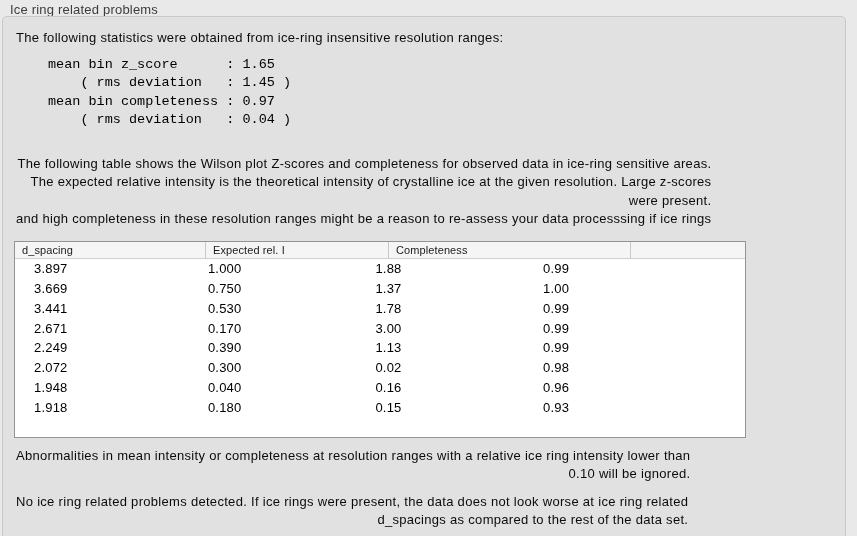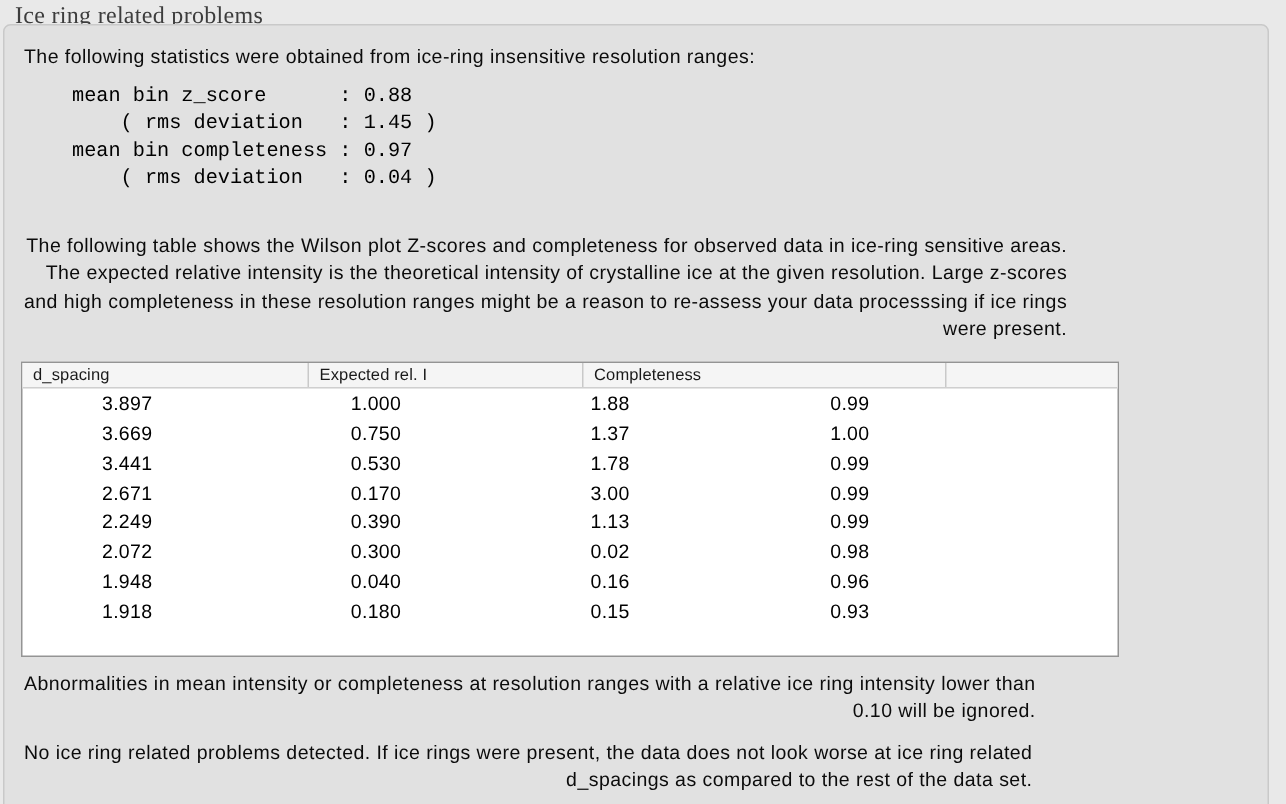--- a/index.html
+++ b/index.html
@@ -9,21 +9,21 @@
     font-family:"Liberation Sans", sans-serif;
     -webkit-font-smoothing:antialiased;
   }
   .groupbox{
     position:absolute;left:2px;top:16px;width:844px;height:530px;
     box-sizing:border-box;background:#e1e1e1;
     border:1px solid #c9c9c9;border-radius:5px;
   }
   .groupbox-label{
     position:absolute;left:10px;top:2px;
-    font-size:16px;color:#3d3d3d;letter-spacing:0.2px;white-space:nowrap;font-family:Liberation Serif, serif;
+    font-size:13px;color:#3d3d3d;letter-spacing:0.2px;white-space:nowrap;
   }
   .para{
     position:absolute;font-size:13px;color:#0b0b0b;
     letter-spacing:0.3px;line-height:18.4px;white-space:nowrap;
   }
   .para div{white-space:pre;text-align:right;}
   .intro{left:16px;top:29px;}
   .description{left:16px;top:155px;}
   .footnote{left:16px;top:447px;}
   .conclusion{left:16px;top:493px;}
@@ -43,47 +43,47 @@
     background:#f5f5f5;border-bottom:1px solid #cfcfcf;
   }
   .th{
     font-size:11px;color:#1a1a1a;padding:2px 0 0 7px;
     box-sizing:border-box;white-space:nowrap;overflow:hidden;
     letter-spacing:0.1px;
   }
   .th + .th{border-left:1px solid #c9c9c9;}
   .c1{width:190px}.c2{width:183px}.c3{width:183px}.c4{width:242px}.c5{flex:1}
   .tbody{flex:1;display:flex;flex-direction:column;}
-  .trow{display:flex;height:19.78px;flex:none;align-items:center;margin-left:34px;}
+  .trow{display:flex;height:19.78px;flex:none;align-items:center;}
   .td{
     font-size:13px;color:#000;padding-left:19px;box-sizing:border-box;
     letter-spacing:0.2px;white-space:nowrap;overflow:hidden;
   }
 </style>
 </head>
 <body>
 
 <div class="groupbox-label">Ice ring related problems</div>
 
 <div class="groupbox"></div>
 
 <div class="para intro">The following statistics were obtained from ice-ring insensitive resolution ranges:</div>
 
 <div class="mono">
-  <div>mean bin z_score      : 0.88</div>
+  <div>mean bin z_score      : 1.65</div>
   <div>    ( rms deviation   : 1.45 )</div>
   <div>mean bin completeness : 0.97</div>
   <div>    ( rms deviation   : 0.04 )</div>
 </div>
 
 <div class="para description">
   <div>The following table shows the Wilson plot Z-scores and completeness for observed data in ice-ring sensitive areas.</div>
   <div>The expected relative intensity is the theoretical intensity of crystalline ice at the given resolution. Large z-scores</div>
+  <div>were present.</div>
   <div>and high completeness in these resolution ranges might be a reason to re-assess your data processsing if ice rings</div>
-  <div>were present.</div>
 </div>
 
 <div class="datatable">
   <div class="thead">
     <div class="th c1">d_spacing</div>
     <div class="th c2">Expected rel. I</div>
     <div class="th c4">Completeness</div>
     <div class="th c5"></div>
   </div>
   <div class="tbody">

